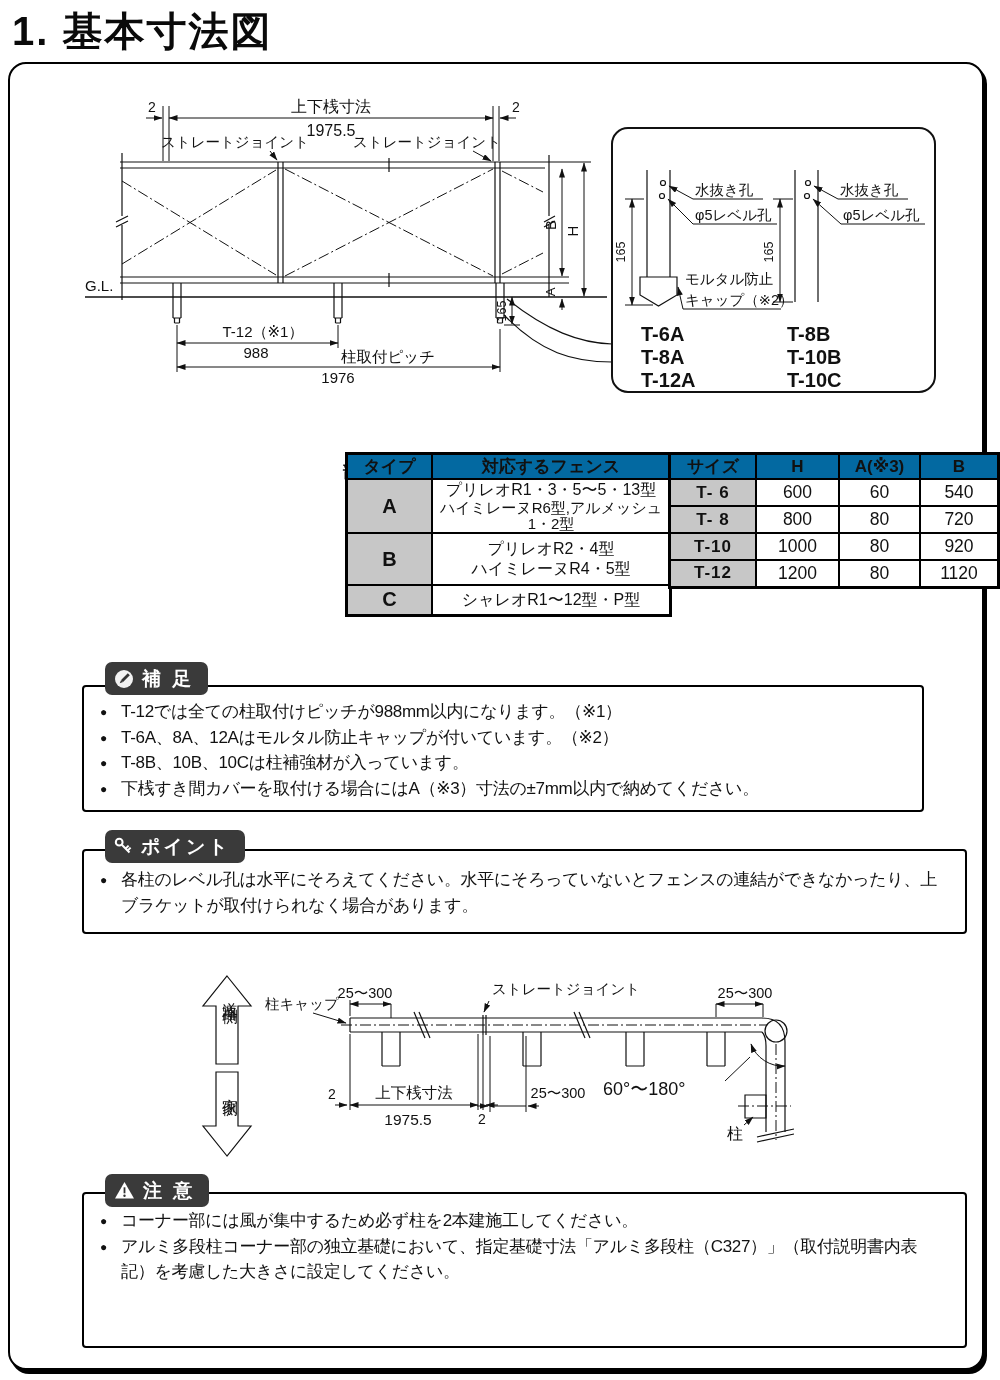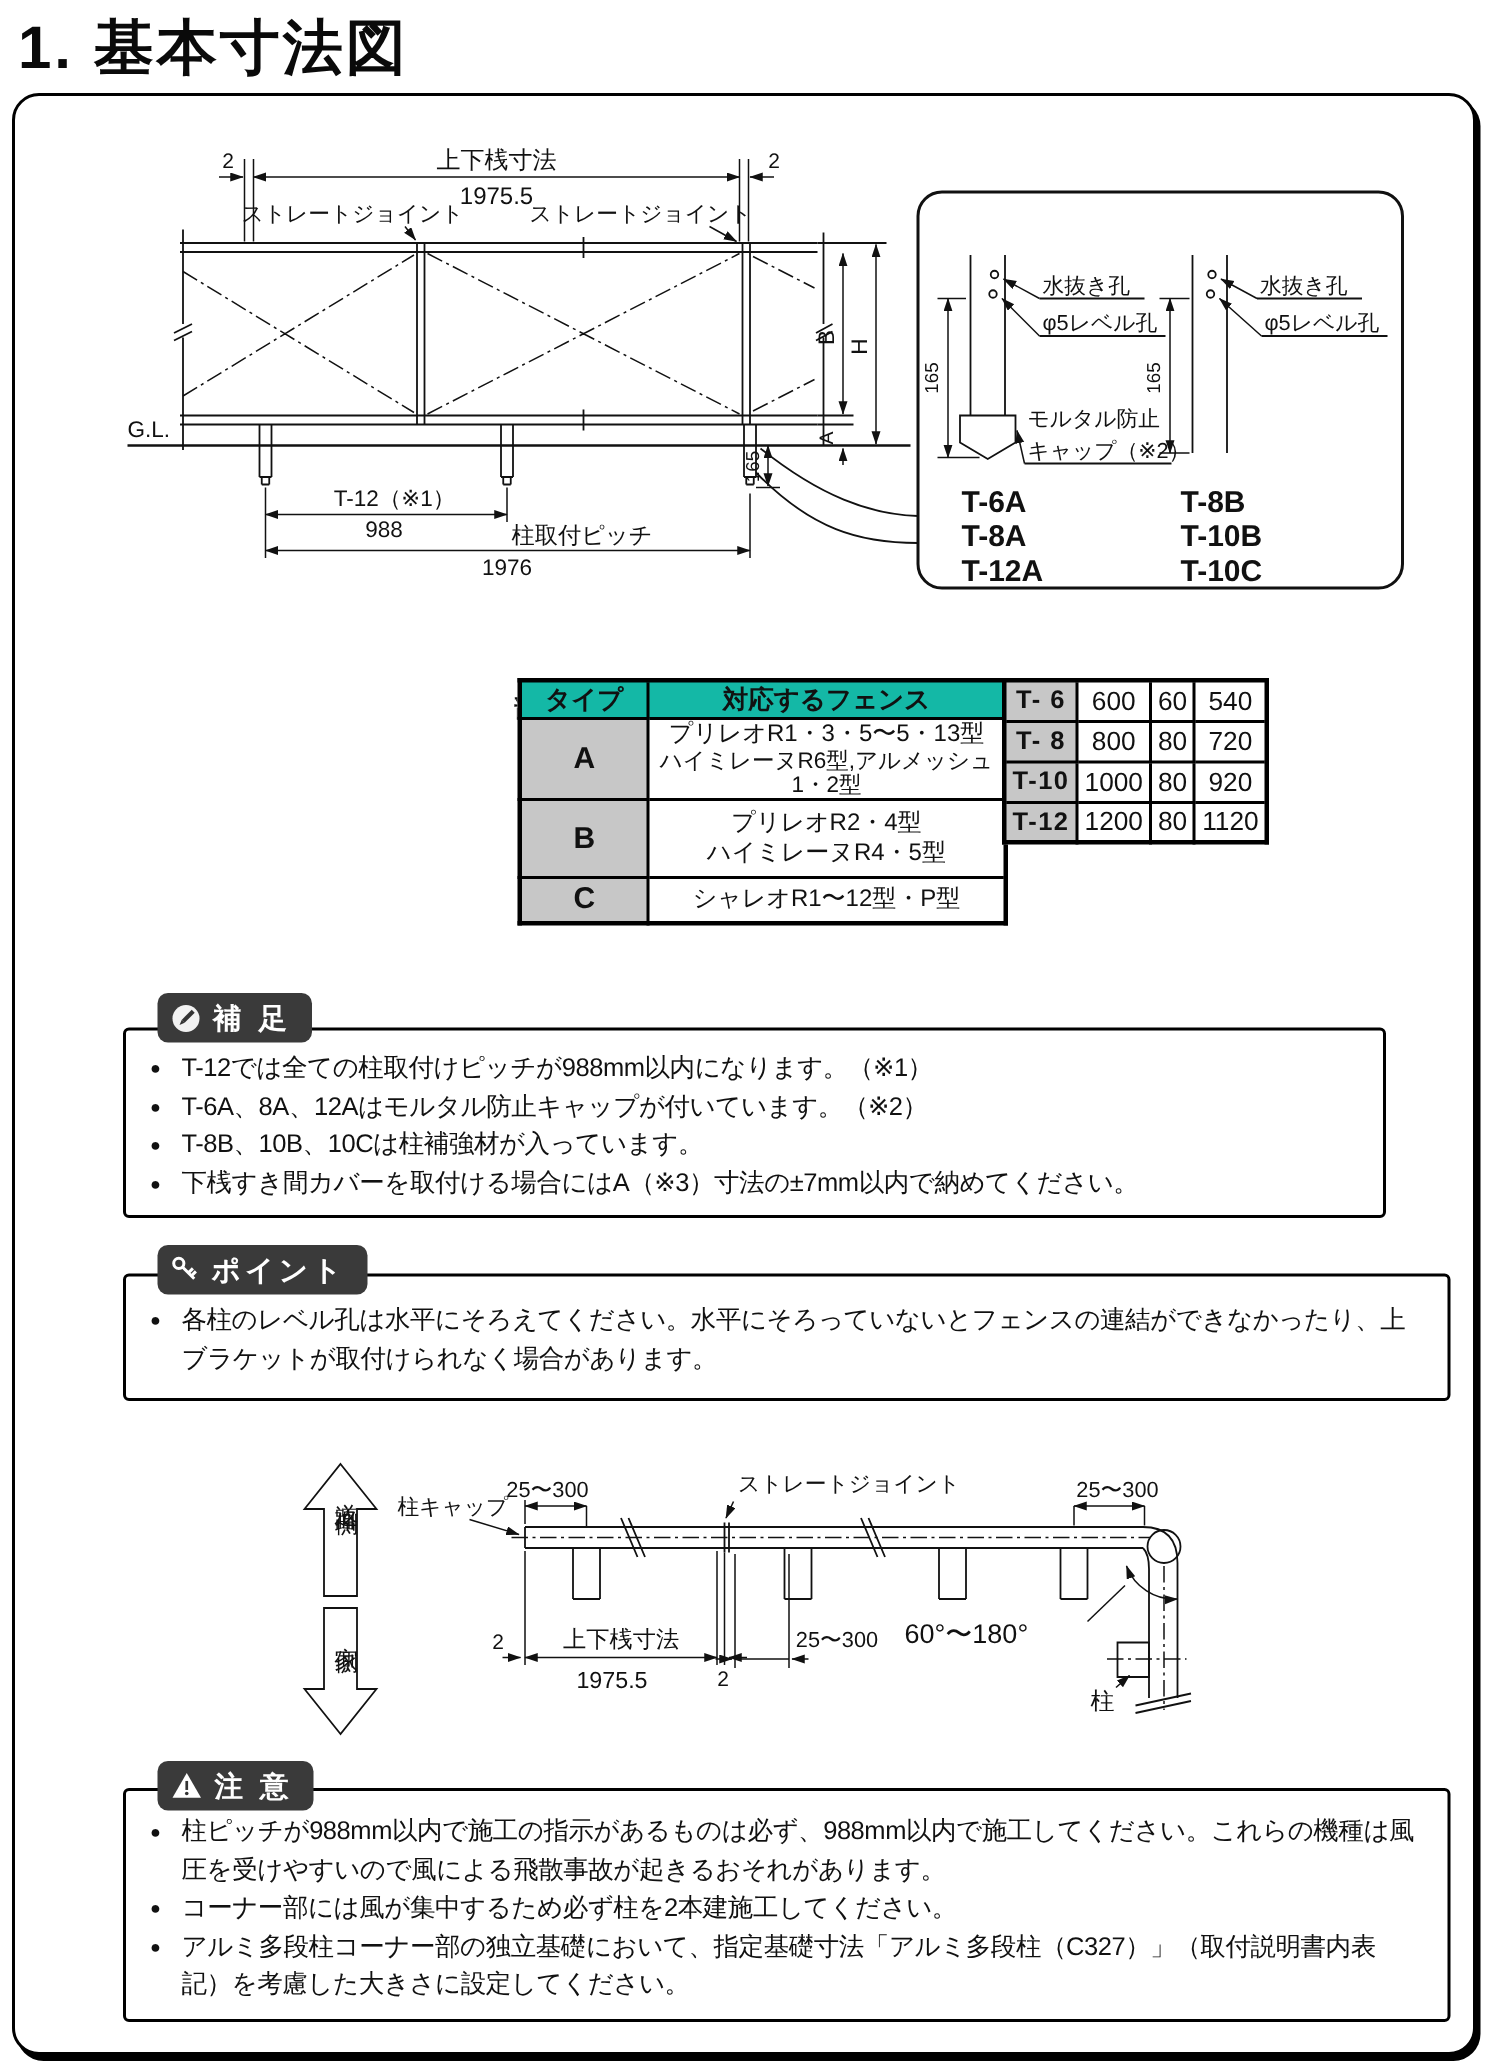--- a/index.html
+++ b/index.html
@@ -11,21 +11,21 @@
   svg text{fill:#111;stroke:none;font-family:"Liberation Sans","DejaVu Sans",sans-serif;}
   .ln{stroke:#111;stroke-width:1.2;fill:none;}
   .ln2{stroke:#111;stroke-width:2;fill:none;}
   .chain{stroke:#111;stroke-width:1;fill:none;stroke-dasharray:11 3 2 3;}
   .dim{stroke:#111;stroke-width:1;fill:none;}
   .thick{stroke:#111;stroke-width:1.7;fill:none;}
   
   .tbl{position:absolute;border-collapse:collapse;background:#fff;}
   .tbl td{border:2px solid #000;text-align:center;vertical-align:middle;padding:0 4px;}
   .tbl{border:3px solid #000;}
-  .hdr{background:#14b8a6;font-weight:bold;font-size:17px;}
+  .hdr{background:#0369a1;font-weight:bold;font-size:17px;}
   .typecell{background:#c7c7c7;font-weight:bold;font-size:20px;}
   .sizecell{background:#c7c7c7;font-weight:bold;font-size:17px;letter-spacing:1px;}
   .fence1{font-size:16px;line-height:20px;}
   .fence2{font-size:15px;line-height:16px;}
   .num{font-size:17.5px;}
   .tbl-title{position:absolute;font-size:17px;font-weight:bold;letter-spacing:.5px;margin-top:28px;}
   
   .badge{position:absolute;height:33px;background:#3a3a3a;border-radius:7px;color:#fff;display:flex;align-items:center;gap:8px;padding:0 14px 0 9px;font-weight:bold;font-size:19px;letter-spacing:3px;z-index:3;margin-left:25px;}
   .badge .bicon{display:flex;align-items:center;justify-content:center;}
   .nbox{position:absolute;border:2px solid #000;border-radius:4px;background:#fff;z-index:1;}
@@ -159,20 +159,26 @@
     </tr>
     <tr style="height:30px">
       <td class="typecell">C</td>
       <td class="fence1">シャレオR1〜12型・P型</td>
     </tr>
   </tbody>
     </table>
 
   <table class="tbl" style="left:668px;top:452px">
     <tbody>
+        <tr style="height:24px">
+      <td class="hdr" style="width:76px">サイズ</td>
+      <td class="hdr" style="width:73px">H</td>
+      <td class="hdr" style="width:71px">A(※3)</td>
+      <td class="hdr" style="width:68px">B</td>
+    </tr>
     <tr style="height:27px">
       <td class="sizecell">T- 6</td>
       <td class="num">600</td>
       <td class="num">60</td>
       <td class="num">540</td>
     </tr>
     <tr style="height:27px">
       <td class="sizecell">T- 8</td>
       <td class="num">800</td>
       <td class="num">80</td>
@@ -288,19 +294,18 @@
       <svg width="21" height="19" viewBox="0 0 21 19" style="position:static">
           <path d="M10.5,1 L20,17.5 H1 Z" fill="#fff"></path>
           <rect x="9.6" y="6.3" width="1.8" height="6" fill="#333"></rect>
           <circle cx="10.5" cy="14.7" r="1.2" fill="#333"></circle>
         </svg>
     </span>
     <span>注 意</span>
   </div>
   <div class="nbox" style="left:82px;top:1192px;width:881px;height:152px">
     <ul class="notes" style="padding-top:14px">
-      <li>柱ピッチが988mm以内で施工の指示があるものは必ず、988mm以内で施工してください。これらの機種は風圧を受けやすいので風による飛散事故が起きるおそれがあります。</li>
       <li>コーナー部には風が集中するため必ず柱を2本建施工してください。</li>
       <li>アルミ多段柱コーナー部の独立基礎において、指定基礎寸法「アルミ多段柱（C327）」（取付説明書内表記）を考慮した大きさに設定してください。</li>
     </ul>
   </div>
 
 </div>
 
 </body></html>

